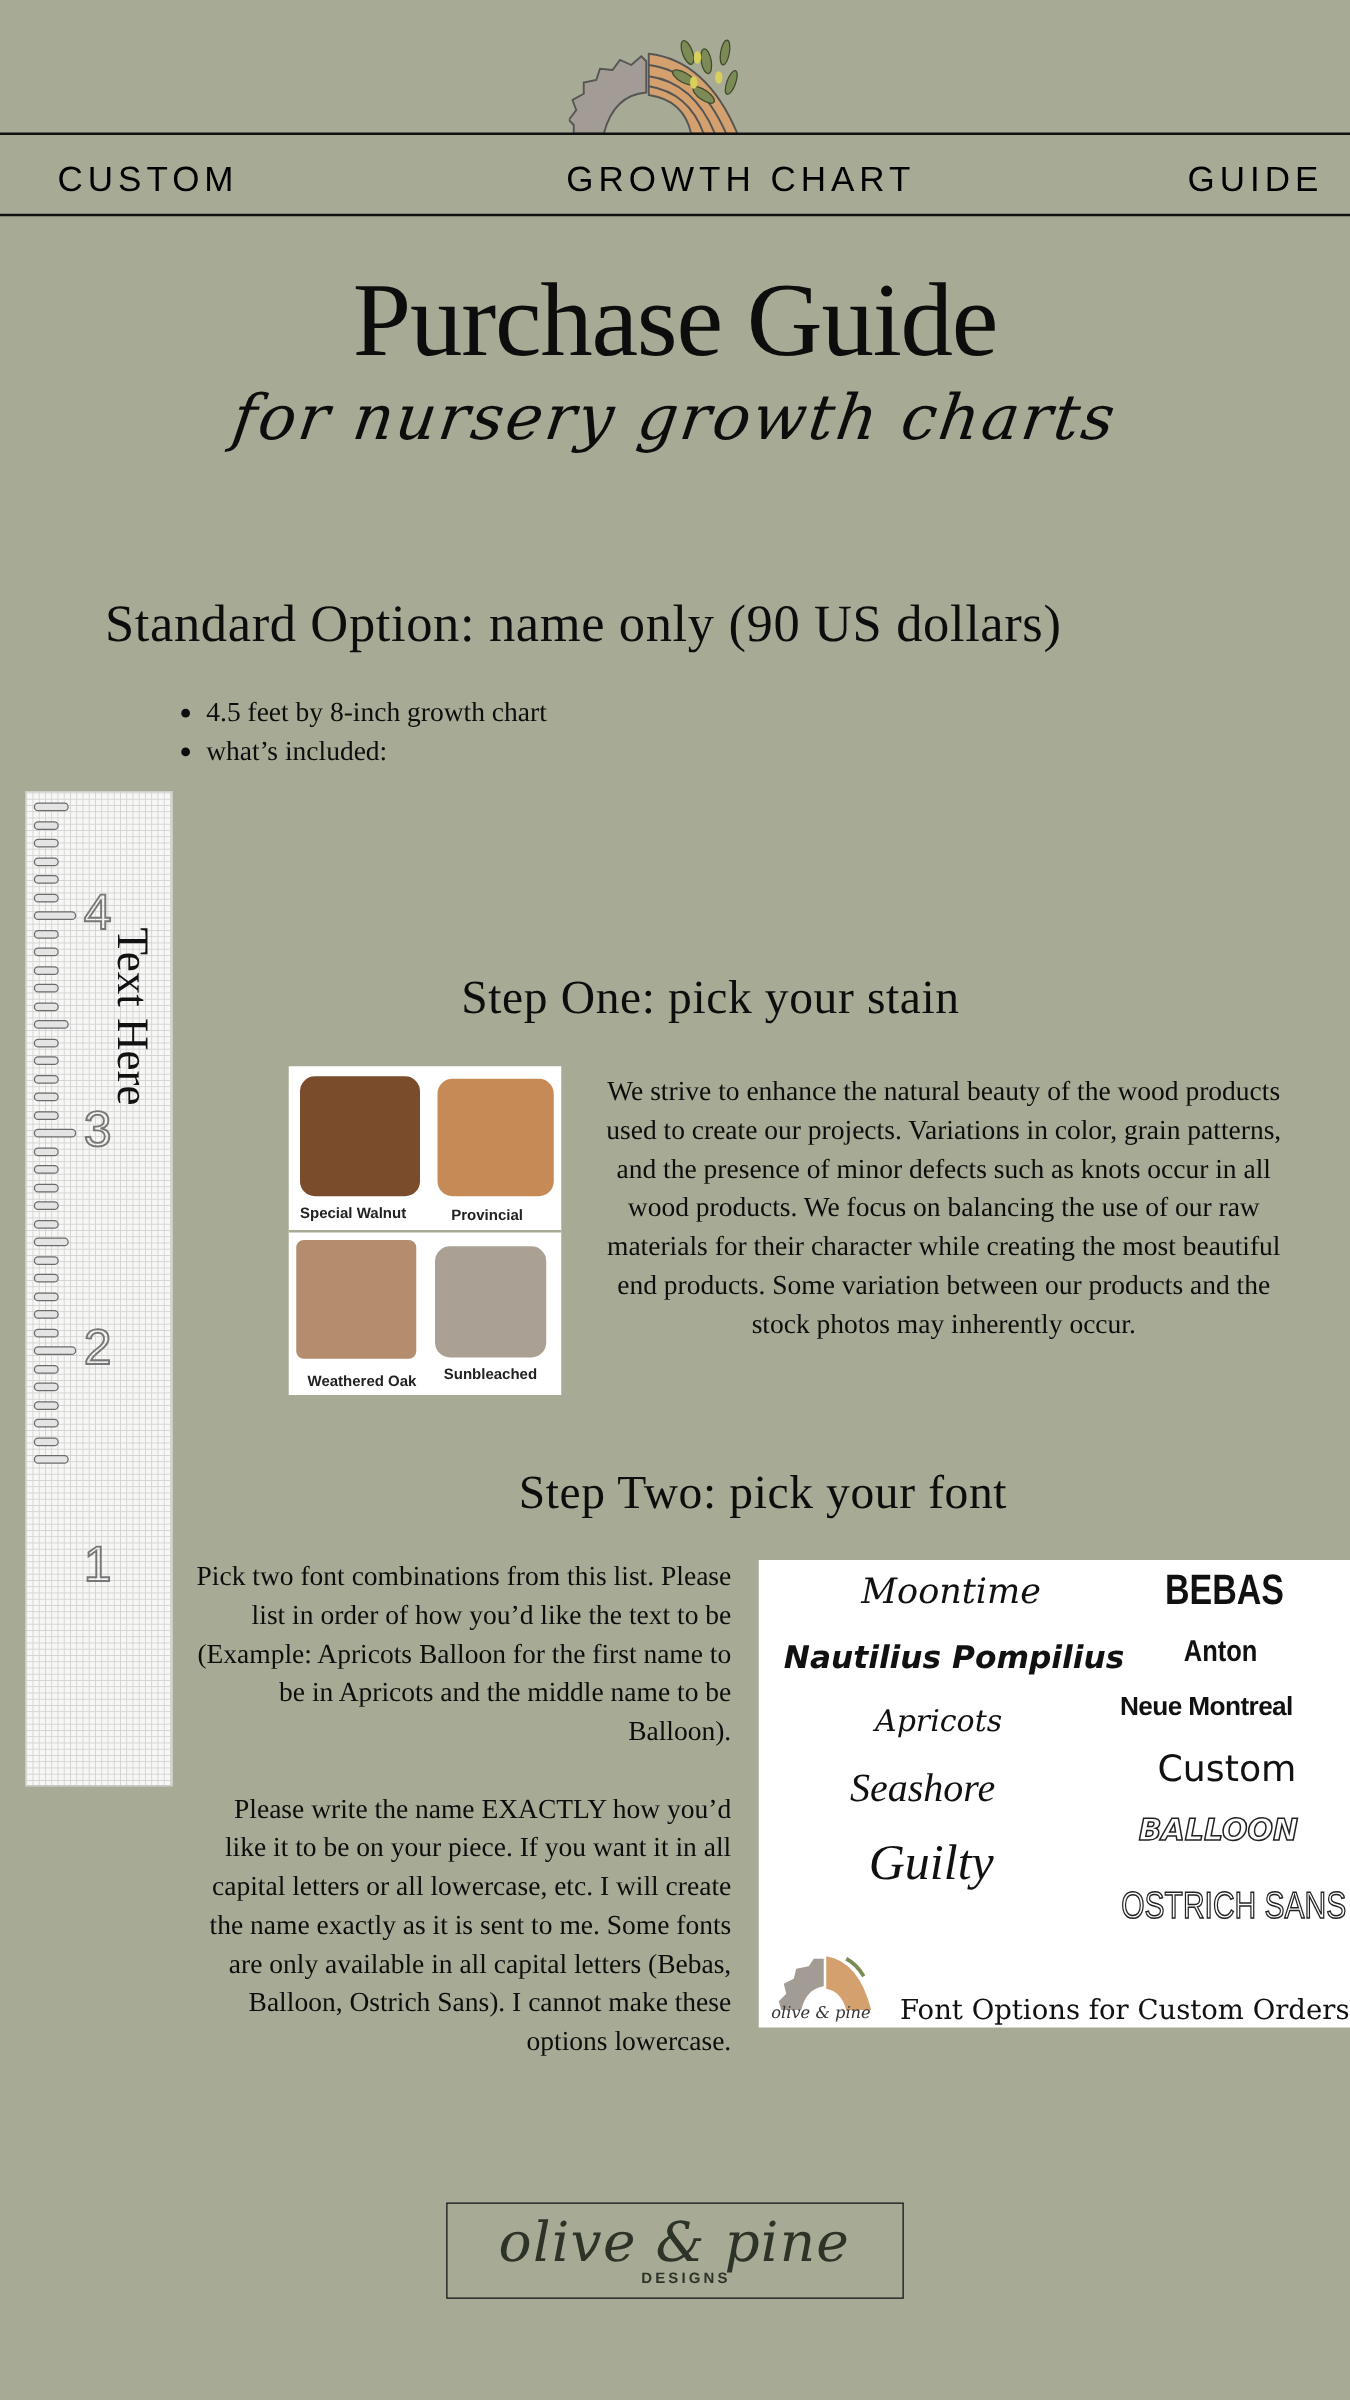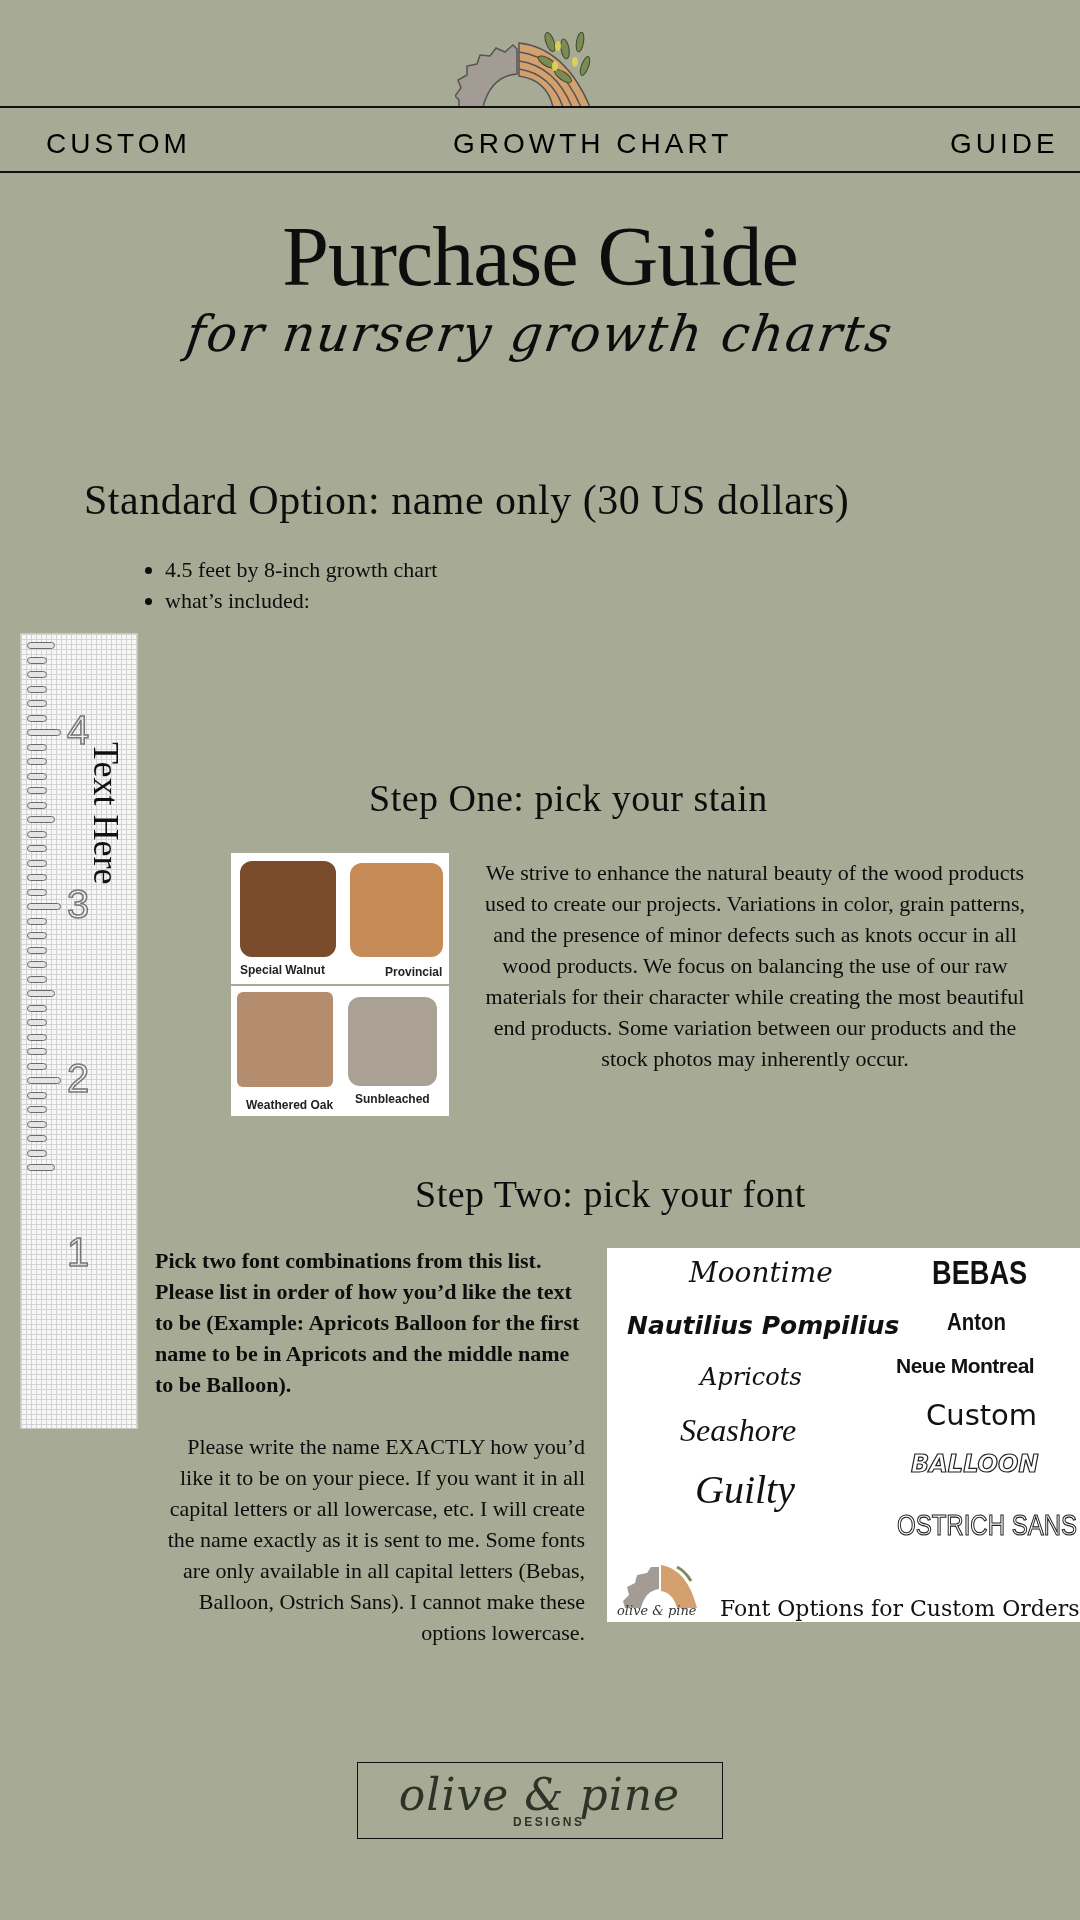--- a/index.html
+++ b/index.html
@@ -107,21 +107,21 @@
 
 <div class="abs rule" style="top:106px"></div>
 <div class="abs nav-item" style="left:46px">CUSTOM</div>
 <div class="abs nav-item" style="left:453px">GROWTH CHART</div>
 <div class="abs nav-item" style="left:950px">GUIDE</div>
 <div class="abs rule" style="top:171px"></div>
 
 <h1 class="abs title">Purchase Guide</h1>
 <div class="abs subtitle">for nursery growth charts</div>
 
-<h2 class="abs h2" style="left:84px; top:476px; font-size:42px;">Standard Option: name only (30 US dollars)</h2>
+<h2 class="abs h2" style="left:84px; top:476px; font-size:42px;">Standard Option: name only (90 US dollars)</h2>
 <ul class="abs body-txt std" style="left:131px; top:554px; width:800px;margin-left:34px;">
   <li>4.5 feet by 8-inch growth chart</li>
   <li>
     <span>what’s included:</span>
   </li>
 </ul>
 
 <div class="abs ruler">
   <div id="ticks">
       <div class="tick" style="top: 8px; width: 28px;"></div>
@@ -168,33 +168,33 @@
   <div class="ruler-num" style="left:46px; top:596px;">1</div>
   <div class="ruler-text">Text Here</div>
 </div>
 
 <h2 class="abs h2" style="left:369px; top:776px; font-size:38px;">Step One: pick your stain</h2>
 
 <div class="abs stains">
   <div class="swatch" style="left: 9px; top: 8px; width: 96px; height: 96px; background: rgb(122, 76, 44);" title="Special Walnut"></div>
   <div class="swatch-label" style="left:9px; top:110px;">Special Walnut</div>
   <div class="swatch" style="left: 119px; top: 10px; width: 93px; height: 94px; background: rgb(197, 138, 85);"></div>
-  <div class="swatch-label" style="left:130px; top:112px;margin-left:24px;">Provincial</div>
+  <div class="swatch-label" style="left:130px; top:112px;">Provincial</div>
   <div style="position:absolute; left:0; top:131px; width:218px; height:2px; background:#a7ab95;"></div>
   <div class="swatch" style="left: 6px; top: 139px; width: 96px; height: 95px; border-radius: 6px; background: rgb(180, 140, 110);"></div>
   <div class="swatch-label" style="left:15px; top:245px;">Weathered Oak</div>
   <div class="swatch" style="left: 117px; top: 144px; width: 89px; height: 89px; background: rgb(170, 161, 148);"></div>
   <div class="swatch-label" style="left:124px; top:239px;">Sunbleached</div>
 </div>
 
 <p class="abs body-txt" style="left:485px; top:857px; width:540px; text-align:center;">We strive to enhance the natural beauty of the wood products used to create our projects. Variations in color, grain patterns, and the presence of minor defects such as knots occur in all wood products. We focus on balancing the use of our raw materials for their character while creating the most beautiful end products. Some variation between our products and the stock photos may inherently occur.</p>
 
 <h2 class="abs h2" style="left:415px; top:1172px; font-size:38px;">Step Two: pick your font</h2>
 
-<p class="abs body-txt" style="left:155px; top:1245px; width:430px; text-align:left;font-weight:bold;">Pick two font combinations from this list. Please list in order of how you’d like the text to be (Example: Apricots Balloon for the first name to be in Apricots and the middle name to be Balloon).</p>
+<p class="abs body-txt" style="left:155px; top:1245px; width:430px; text-align:right;">Pick two font combinations from this list. Please list in order of how you’d like the text to be (Example: Apricots Balloon for the first name to be in Apricots and the middle name to be Balloon).</p>
 <p class="abs body-txt" style="left:155px; top:1431px; width:430px; text-align:right;">Please write the name EXACTLY how you’d like it to be on your piece. If you want it in all capital letters or all lowercase, etc. I will create the name exactly as it is sent to me.  Some fonts are only available in all capital letters (Bebas, Balloon, Ostrich Sans). I cannot make these options lowercase.</p>
 
 <div class="abs fonts-card">
   <div class="font-sample" style="left:82px; top:8px; font-family:'DejaVu Serif',serif; font-style:italic; font-size:28px;">Moontime</div>
   <div class="font-sample" style="left:20px; top:63px; font-family:'DejaVu Sans',sans-serif; font-style:italic; font-weight:bold; font-size:25px;">Nautilius Pompilius</div>
   <div class="font-sample" style="left:93px; top:115px; font-family:'DejaVu Serif',serif; font-style:italic; font-size:24px;">Apricots</div>
   <div class="font-sample" style="left:73px; top:164px; font-family:'Liberation Serif',serif; font-style:italic; font-size:32px; font-weight:100;">Seashore</div>
   <div class="font-sample" style="left:88px; top:218px; font-family:'Liberation Serif',serif; font-style:italic; font-size:40px;">Guilty</div>
 
   <div class="font-sample" style="left:325px; top:5px; font-family:'Liberation Sans',sans-serif; font-weight:bold; font-size:34px; transform:scaleX(0.8); transform-origin:left;">BEBAS</div>

